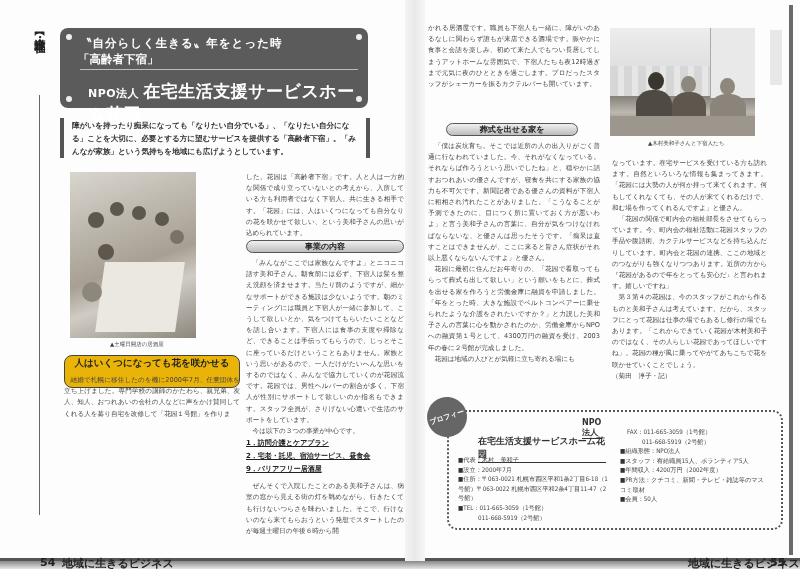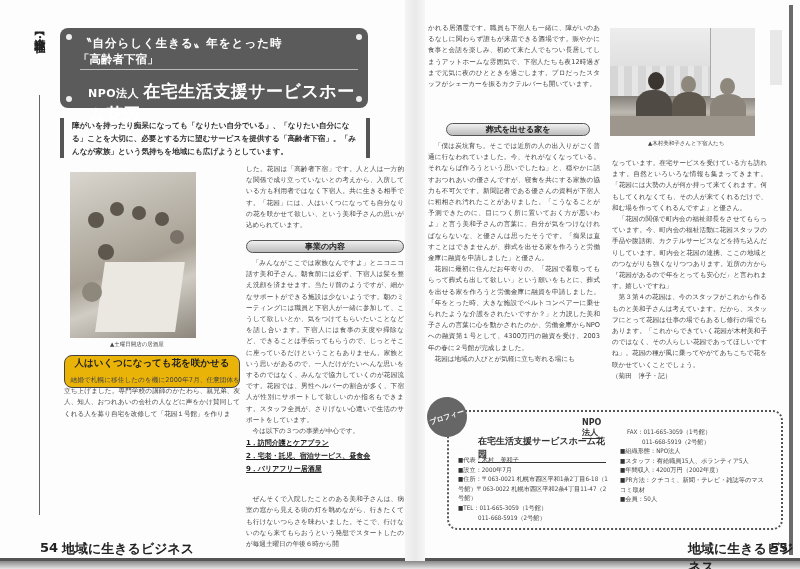--- a/index.html
+++ b/index.html
@@ -34,21 +34,21 @@
 
   .col { position: absolute; font-size: 6.6px; line-height: 11.2px; color: #444; text-align: justify; }
   .col p { text-indent: 1em; }
   .col p.noind { text-indent: 0; }
 
   .pill { position: absolute; height: 13px; border: 1px solid #555; border-radius: 7px; background: linear-gradient(#f0f0f0,#bdbdbd); text-align: center; font-size: 8px; font-weight: bold; line-height: 11px; color: #222; }
   .pill-dark { position: absolute; height: 33px; border: 1.5px solid #444; border-radius: 8px; background: #eab308; text-align: center; font-size: 9.5px; font-weight: bold; line-height: 13px; color: #222; }
 
   .list { font-weight: bold; font-size: 7px; line-height: 13px; color: #222; text-decoration: underline; }
 
-  .footer { position: absolute; top: 540px; font-size: 13px; font-weight: bold; color: #222; }
+  .footer { position: absolute; top: 556px; font-size: 11px; font-weight: bold; color: #222; }
 
   
   .photo2 { position: absolute; left: 610px; top: 28px; width: 145px; height: 108px; background: linear-gradient(180deg,#ededed 0%,#dedede 40%,#7a766f 60%,#bcb7af 78%,#6f6a62 100%); overflow: hidden; }
   .photo2 .fridge { position: absolute; left: 100px; top: 0; width: 45px; height: 70px; background: #e9e9e9; border-left: 1px solid #aaa; }
   .photo2 .wall { position: absolute; left: 0; top: 38px; width: 100px; height: 30px; background: repeating-linear-gradient(90deg,#d6d6d6 0 8px,#e6e6e6 8px 14px); }
   .photo2 .per { position: absolute; border-radius: 45% 45% 10% 10%; background: #4f4a43; }
   .photo2 .head { position: absolute; border-radius: 50%; background: #8e877c; }
   .photo2 .tbl { position: absolute; left: 0; top: 88px; width: 145px; height: 20px; background: #9c968c; }
   .ghost-strip { position: absolute; left: 770px; top: 30px; width: 12px; height: 55px; background: #e8e8e8; }
 
@@ -97,44 +97,44 @@
   <div class="p" style="left:12px;top:110px;width:20px;height:20px;background:#8d877c"></div>
   <div class="p" style="left:28px;top:72px;width:16px;height:16px"></div>
 </div>
 <div class="caption" style="left:110px;top:341px">▲土曜日開店の居酒屋</div>
 
 <div class="pill-dark" style="left:64px;top:355px;width:176px;">人はいくつになっても花を咲かせる</div>
 <div class="col" style="left:64px;top:375px;width:176px;">
   <p>結婚で札幌に移住したのを機に2000年7月、任意団体を立ち上げました。専門学校の講師のかたわら、親兄弟、友人、知人、おつれあいの会社の人などに声をかけ賛同してくれる人を募り自宅を改修して「花园１号館」を作りま</p>
 </div>
 
-<div class="col" style="left:246px;top:164px;width:158px;">
+<div class="col" style="left:246px;top:172px;width:158px;">
   <p class="noind">した。花园は「高齢者下宿」です。人と人は一方的な関係で成り立っていないとの考えから、入所している方も利用者ではなく下宿人。共に生きる相手です。「花园」には、人はいくつになっても自分なりの花を咲かせて欲しい、という美和子さんの思いが込められています。</p>
 </div>
 <div class="pill" style="left:246px;top:240px;width:158px;">事業の内容</div>
 <div class="col" style="left:246px;top:258px;width:158px;">
   <p>「みんながここでは家族なんですよ」とニコニコ話す美和子さん。朝食前には必ず、下宿人は髪を整え洗顔を済ませます。当たり前のようですが、細かなサポートができる施設は少ないようです。朝のミーティングには職員と下宿人が一緒に参加して、こうして欲しいとか、気をつけてもらいたいことなどを話し合います。下宿人には食事の支度や掃除など、できることは手伝ってもらうので、じっとそこに座っているだけということもありません。家族という思いがあるので、一人だけがたいへんな思いをするのではなく、みんなで協力していくのが花园流です。花园では、男性ヘルパーの割合が多く、下宿人が性別にサポートして欲しいのか指名もできます。スタッフ全員が、さりげない心遣いで生活のサポートをしています。</p>
   <p>今は以下の３つの事業が中心です。</p>
   <div class="list">
     <div>1．訪問介護とケアプラン</div>
     <div>2．宅老・託児、宿泊サービス、昼食会</div>
     <div>9．バリアフリー居酒屋</div>
   </div>
-  <p style="margin-top:18px">ぜんそくで入院したことのある美和子さんは、病室の窓から見える街の灯を眺めながら、行きたくても行けないつらさを味わいました。そこで、行けないのなら来てもらおうという発想でスタートしたのが毎週土曜日の午後６時から開</p>
+  <p style="margin-top:5px">ぜんそくで入院したことのある美和子さんは、病室の窓から見える街の灯を眺めながら、行きたくても行けないつらさを味わいました。そこで、行けないのなら来てもらおうという発想でスタートしたのが毎週土曜日の午後６時から開</p>
 </div>
 
 <div class="footer" style="left:40px">54</div>
 <div class="footer" style="left:62px">地域に生きるビジネス</div>
 
 <div class="col" style="left:428px;top:23px;width:172px;">
   <p class="noind">かれる居酒屋です。職員も下宿人も一緒に、障がいのあるなしに関わらず誰もが来店できる酒場です。賑やかに食事と会話を楽しみ、初めて来た人でもつい長居してしまうアットホームな雰囲気で、下宿人たちも夜12時過ぎまで元気に夜のひとときを過ごします。プロだったスタッフがシェーカーを振るカクテルバーも開いています。</p>
 </div>
-<div class="pill" style="left:446px;top:123px;width:144px;">葬式を出せる家を</div>
+<div class="pill" style="left:446px;top:123px;width:132px;">葬式を出せる家を</div>
 <div class="col" style="left:428px;top:141px;width:172px;">
-  <p>「僕は炭坑育ち。そこでは近所の人の出入りがごく普通に行なわれていました。今、それがなくなっている。それならば作ろうという思いでしたね」と、穏やかに話すおつれあいの優さんですが、寝食を共にする家族の協力も不可欠です。新聞記者である優さんの資料が下宿人に粗相され汚れたことがありました。「こうなることが予測できたのに、目につく所に置いておく方が悪いわよ」と言う美和子さんの言葉に、自分が気をつけなければならないな、と優さんは思ったそうです。「痴呆は直すことはできませんが、葬式を出せる家を作ろうと労働金庫に融資を申請しました」と優さん。</p>
+  <p>「僕は炭坑育ち。そこでは近所の人の出入りがごく普通に行なわれていました。今、それがなくなっている。それならば作ろうという思いでしたね」と、穏やかに話すおつれあいの優さんですが、寝食を共にする家族の協力も不可欠です。新聞記者である優さんの資料が下宿人に粗相され汚れたことがありました。「こうなることが予測できたのに、目につく所に置いておく方が悪いわよ」と言う美和子さんの言葉に、自分が気をつけなければならないな、と優さんは思ったそうです。「痴呆は直すことはできませんが、ここに来ると皆さん症状がそれ以上悪くならないんですよ」と優さん。</p>
   <p>花园に最初に住んだお年寄りの、「花园で看取ってもらって葬式も出して欲しい」という願いをもとに、葬式を出せる家を作ろうと労働金庫に融資を申請しました。「年をとった時、大きな施設でベルトコンベアーに乗せられたような介護をされたいですか？」と力説した美和子さんの言葉に心を動かされたのか、労働金庫からNPOへの融資第１号として、4300万円の融資を受け、2003年の春に２号館が完成しました。</p>
   <p>花园は地域の人びとが気軽に立ち寄れる場にも</p>
 </div>
 
 <div class="photo2">
   <div class="wall"></div>
   <div class="fridge"></div>
   <div class="head" style="left:38px;top:44px;width:16px;height:18px;background:#3a352f"></div>
   <div class="per" style="left:26px;top:62px;width:36px;height:32px"></div>
   <div class="head" style="left:71px;top:48px;width:15px;height:17px"></div>

